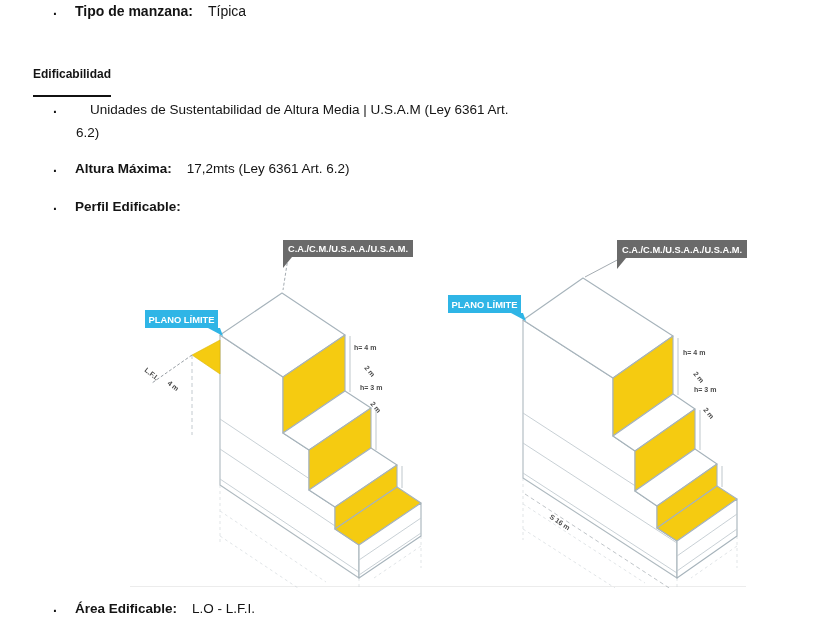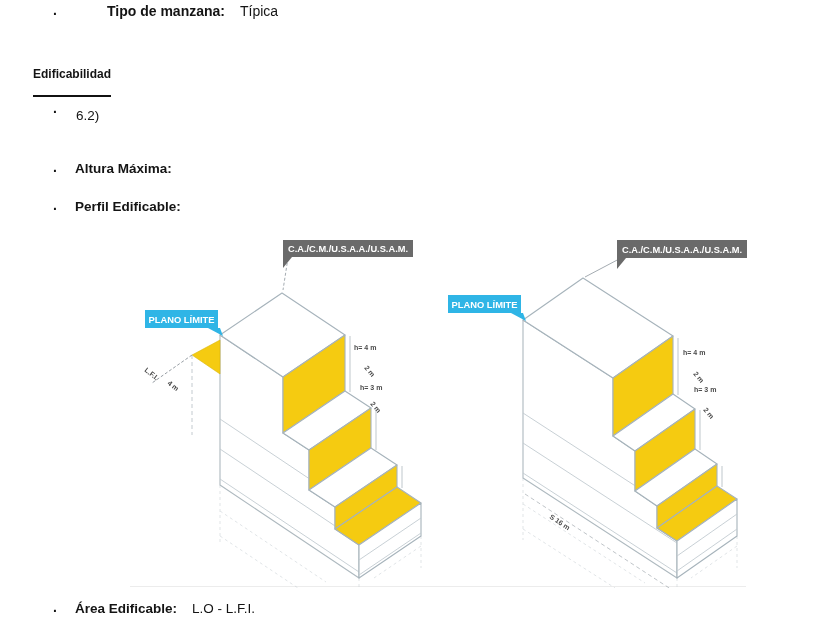--- a/index.html
+++ b/index.html
@@ -21,36 +21,38 @@
   svg text{font-family:"Liberation Sans", sans-serif;}
   .boxlabel{fill:#ffffff;font-size:8.5px;font-weight:bold;}
   .planolabel{fill:#ffffff;font-size:9.5px;font-weight:bold;}
   .dim{fill:#4a4a4a;font-size:7px;font-weight:bold;}
 </style>
 </head>
 <body>
 
 <div class="bullet-row" style="top:3px;">
   <span class="dot">.</span>
-  <span class="blabel" style="font-size:14px;margin-left:32px;">Tipo de manzana:</span>
+  <span class="blabel" style="font-size:14px;">Tipo de manzana:</span>
   <span class="bvalue" style="font-size:14px;">Típica</span>
 </div>
 
 <div id="heading">Edificabilidad</div>
 
 <div class="bullet-row" style="top:101px;">
   <span class="dot">.</span>
   <span class="bvalue">
+    <div class="l1">Unidades de Sustentabilidad de Altura Media | U.S.A.M (Ley 6361 Art.</div>
     <div class="l2">6.2)</div>
   </span>
 </div>
 
 <div class="bullet-row" style="top:160px;">
   <span class="dot">.</span>
   <span class="blabel">Altura Máxima:</span>
+  <span class="bvalue">17,2mts (Ley 6361 Art. 6.2)</span>
 </div>
 
 <div class="bullet-row" style="top:198px;">
   <span class="dot">.</span>
   <span class="blabel">Perfil Edificable:</span>
 </div>
 
 <div id="diagram-strip"></div>
 
 <svg style="left:138px;top:228px;" width="302" height="360" viewBox="0 0 302 360">

